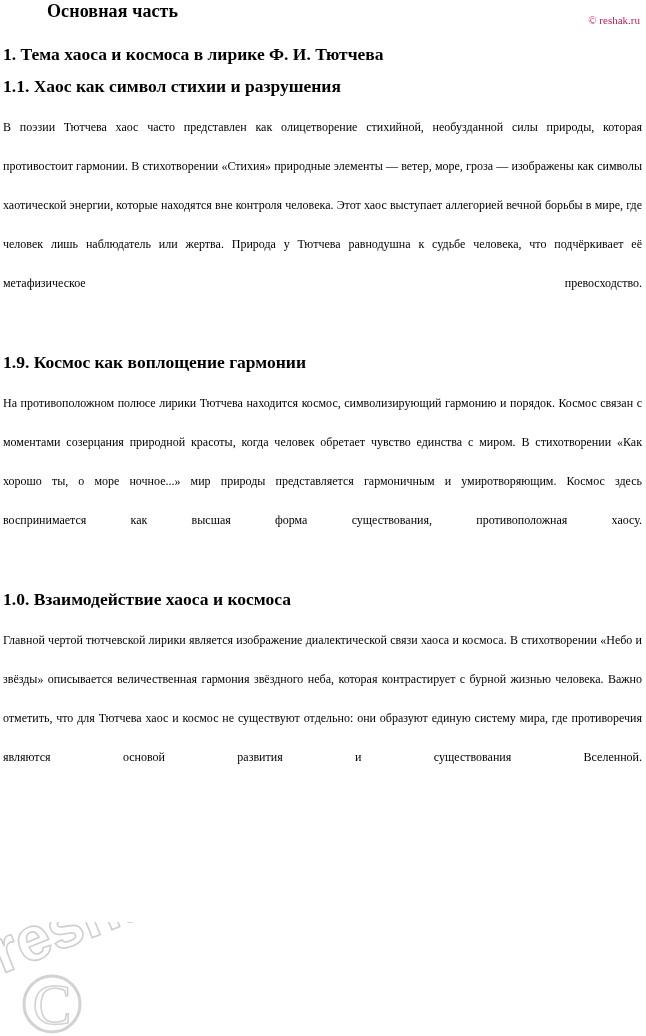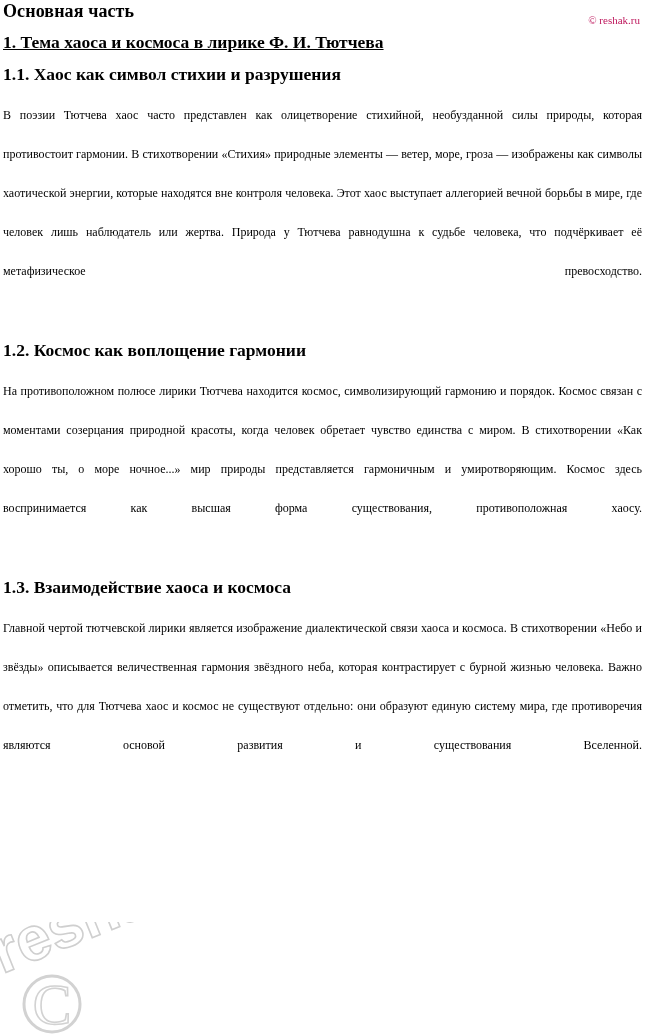--- a/index.html
+++ b/index.html
@@ -22,20 +22,21 @@
     width: 646px;
     height: 1036px;
     box-sizing: border-box;
     padding: 0 4px 0 3px;
   }
 
   
   .header-row {
     position: relative;
     height: 26px;
+    margin-left: 44px;
   }
   .doc-title {
     position: absolute;
     left: 0;
     top: 0;
     font-size: 18px;
     font-weight: bold;
     line-height: 22px;
     letter-spacing: 0.1px;
     white-space: nowrap;
@@ -51,21 +52,21 @@
   }
 
   
   .h-section {
     font-size: 17.5px;
     font-weight: bold;
     line-height: 24px;
     margin: 0;
     white-space: nowrap;
   }
-  .h-level1 { margin-top: 4px; text-decoration: underline; }
+  .h-level1 { margin-top: 16px; }
   .h-level2 { margin-top: 8px; }
 
   
   .para {
     font-size: 12px;
     line-height: 39px;
     text-align: justify;
     text-justify: inter-word;
     margin: 0;
     hyphens: none;
@@ -126,24 +127,24 @@
     <div class="copyright">© reshak.ru</div>
   </div>
 
   <div class="content">
 
     <h2 class="h-section h-level1">1. Тема хаоса и космоса в лирике Ф. И. Тютчева</h2>
 
     <h3 class="h-section h-level2">1.1. Хаос как символ стихии и разрушения</h3>
     <p class="para first-after-heading">В поэзии Тютчева хаос часто представлен как олицетворение стихийной, необузданной силы природы, которая противостоит гармонии. В стихотворении «Стихия» природные элементы — ветер, море, гроза — изображены как символы хаотической энергии, которые находятся вне контроля человека. Этот хаос выступает аллегорией вечной борьбы в мире, где человек лишь наблюдатель или жертва. Природа у Тютчева равнодушна к судьбе человека, что подчёркивает её метафизическое превосходство.</p>
 
-    <h3 class="h-section h-level2">1.2. Космос как воплощение гармонии</h3>
+    <h3 class="h-section h-level2">1.9. Космос как воплощение гармонии</h3>
     <p class="para first-after-heading">На противоположном полюсе лирики Тютчева находится космос, символизирующий гармонию и порядок. Космос связан с моментами созерцания природной красоты, когда человек обретает чувство единства с миром. В стихотворении «Как хорошо ты, о море ночное...» мир природы представляется гармоничным и умиротворяющим. Космос здесь воспринимается как высшая форма существования, противоположная хаосу.</p>
 
-    <h3 class="h-section h-level2">1.3. Взаимодействие хаоса и космоса</h3>
+    <h3 class="h-section h-level2">1.0. Взаимодействие хаоса и космоса</h3>
     <p class="para first-after-heading">Главной чертой тютчевской лирики является изображение диалектической связи хаоса и космоса. В стихотворении «Небо и звёзды» описывается величественная гармония звёздного неба, которая контрастирует с бурной жизнью человека. Важно отметить, что для Тютчева хаос и космос не существуют отдельно: они образуют единую систему мира, где противоречия являются основой развития и существования Вселенной.</p>
 
   </div>
 
   <div class="watermark">
     <svg width="230" height="114" viewBox="0 0 230 114" xmlns="http://www.w3.org/2000/svg">
       <text class="wm-text" x="2" y="52" transform="rotate(-22 2 52)">reshak.ru</text>
       <circle class="wm-copy" cx="52" cy="82" r="28"></circle>
       <text class="wm-copy-glyph" x="52" y="102" text-anchor="middle">C</text>
     </svg>

